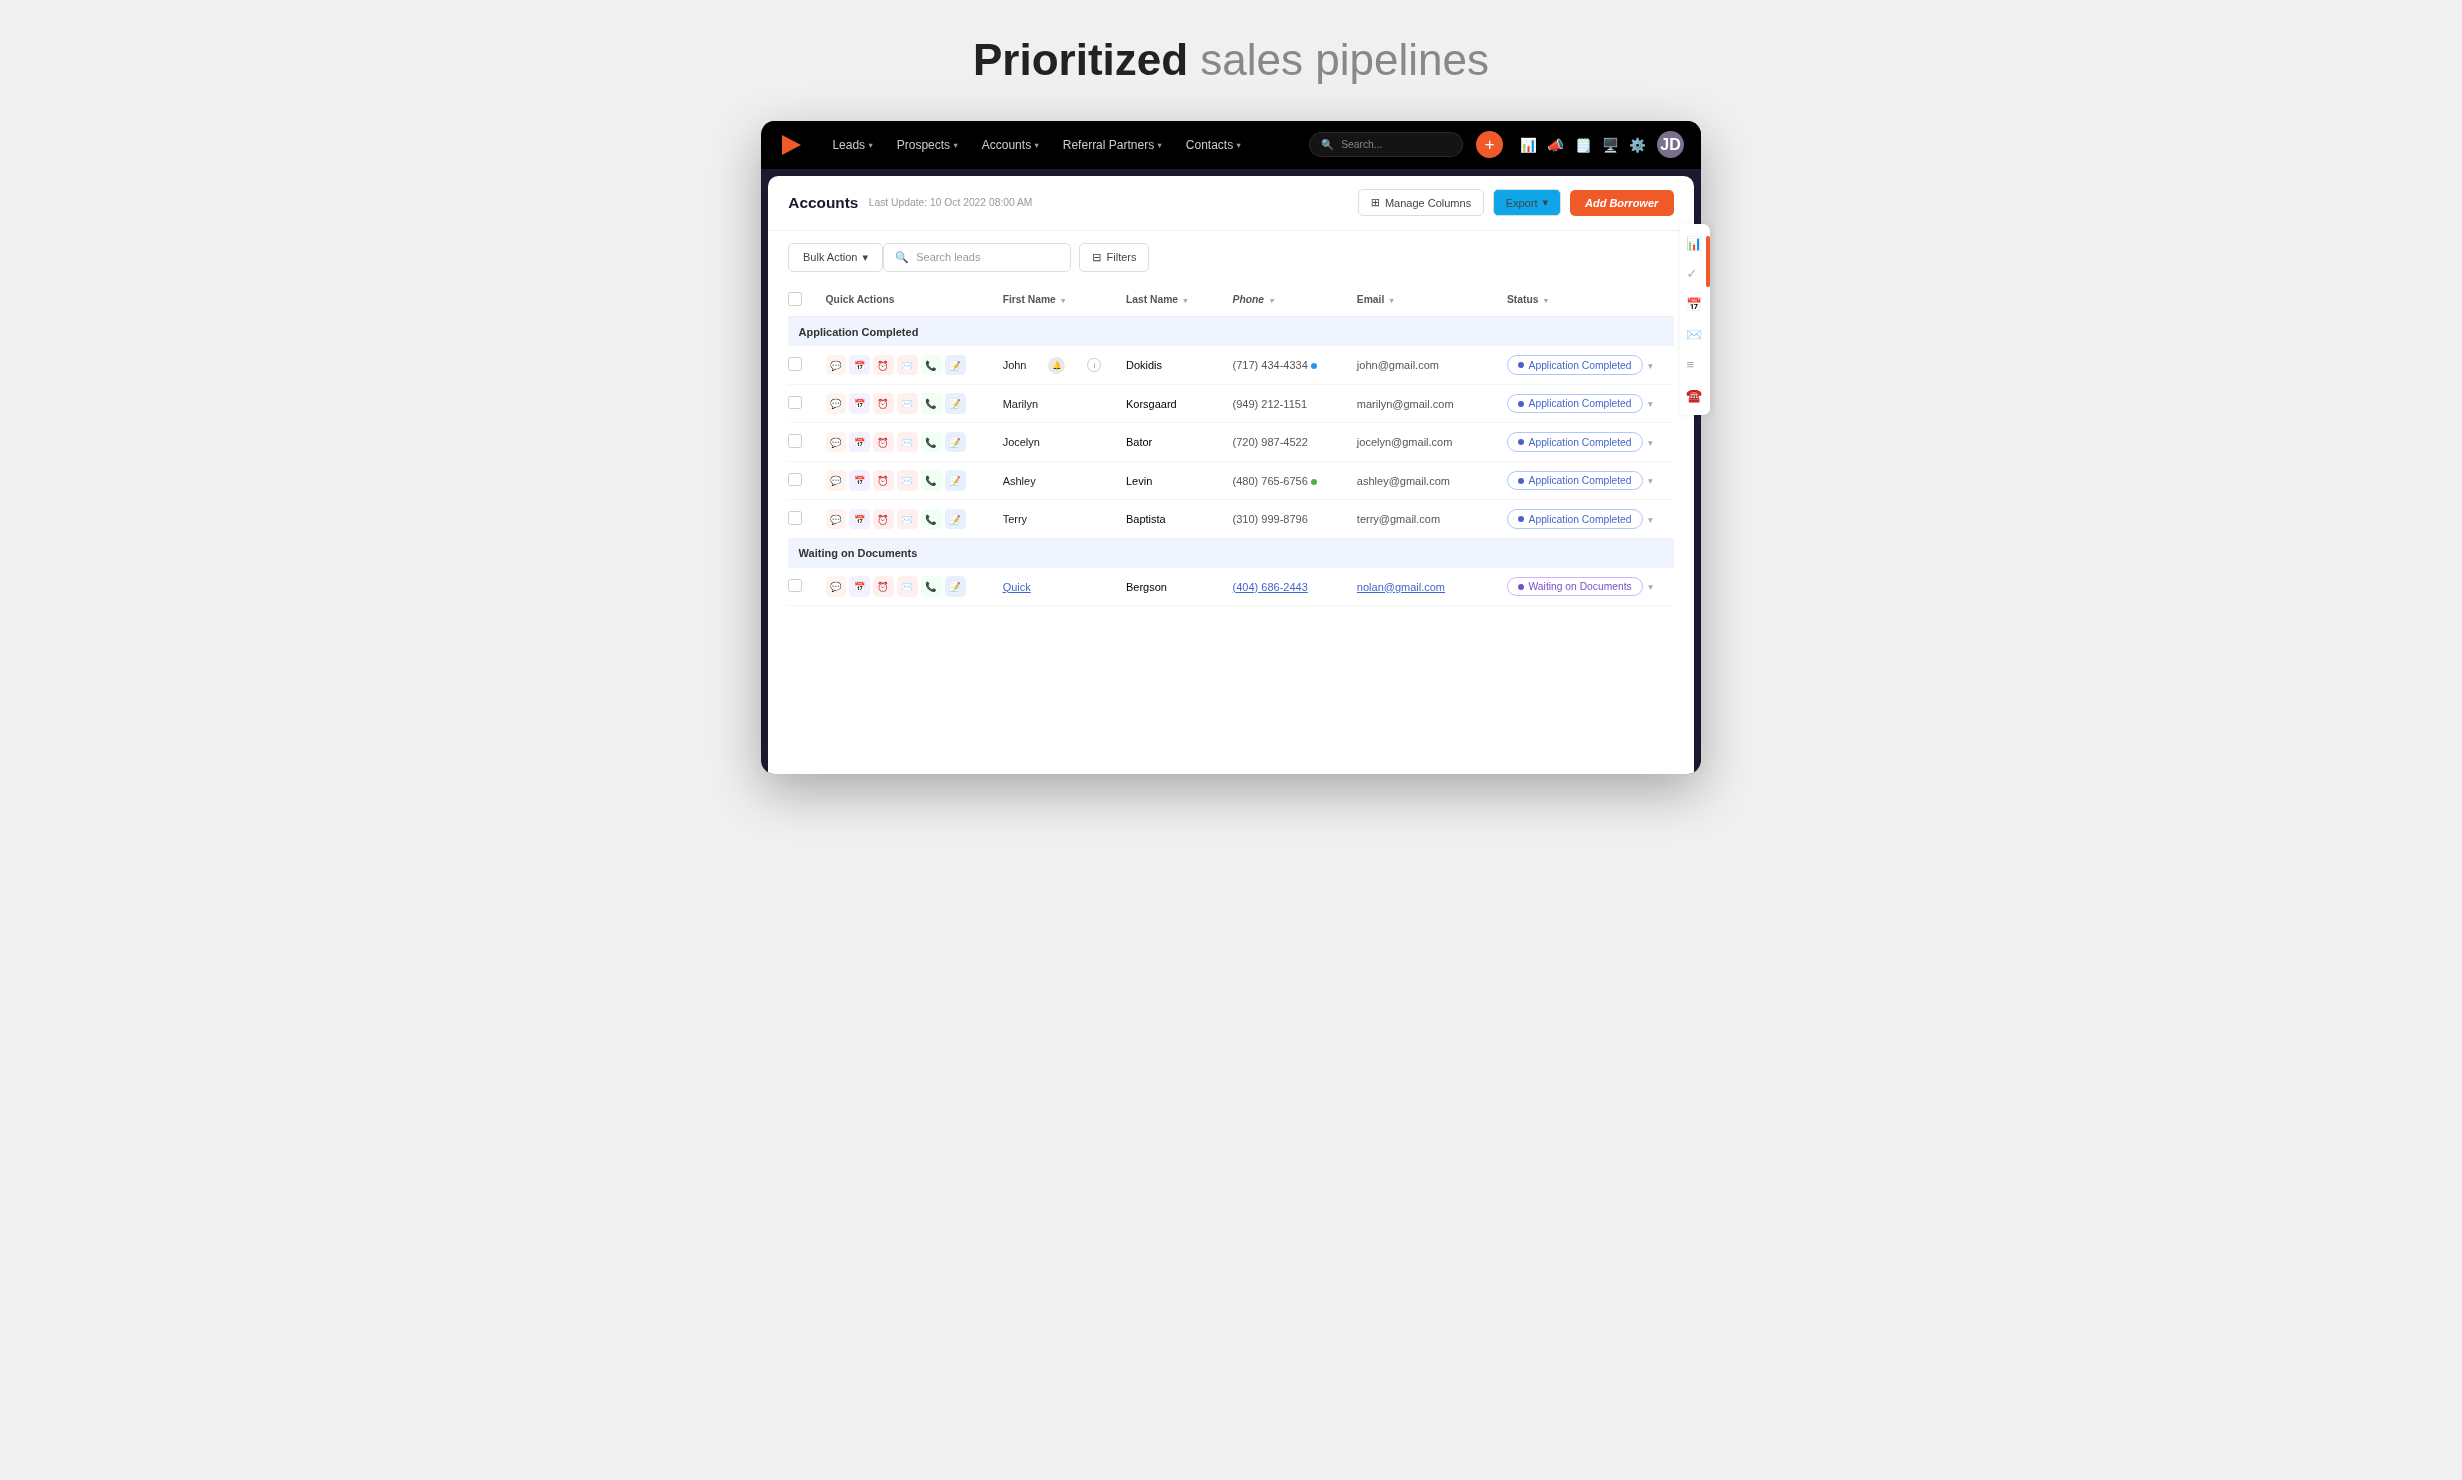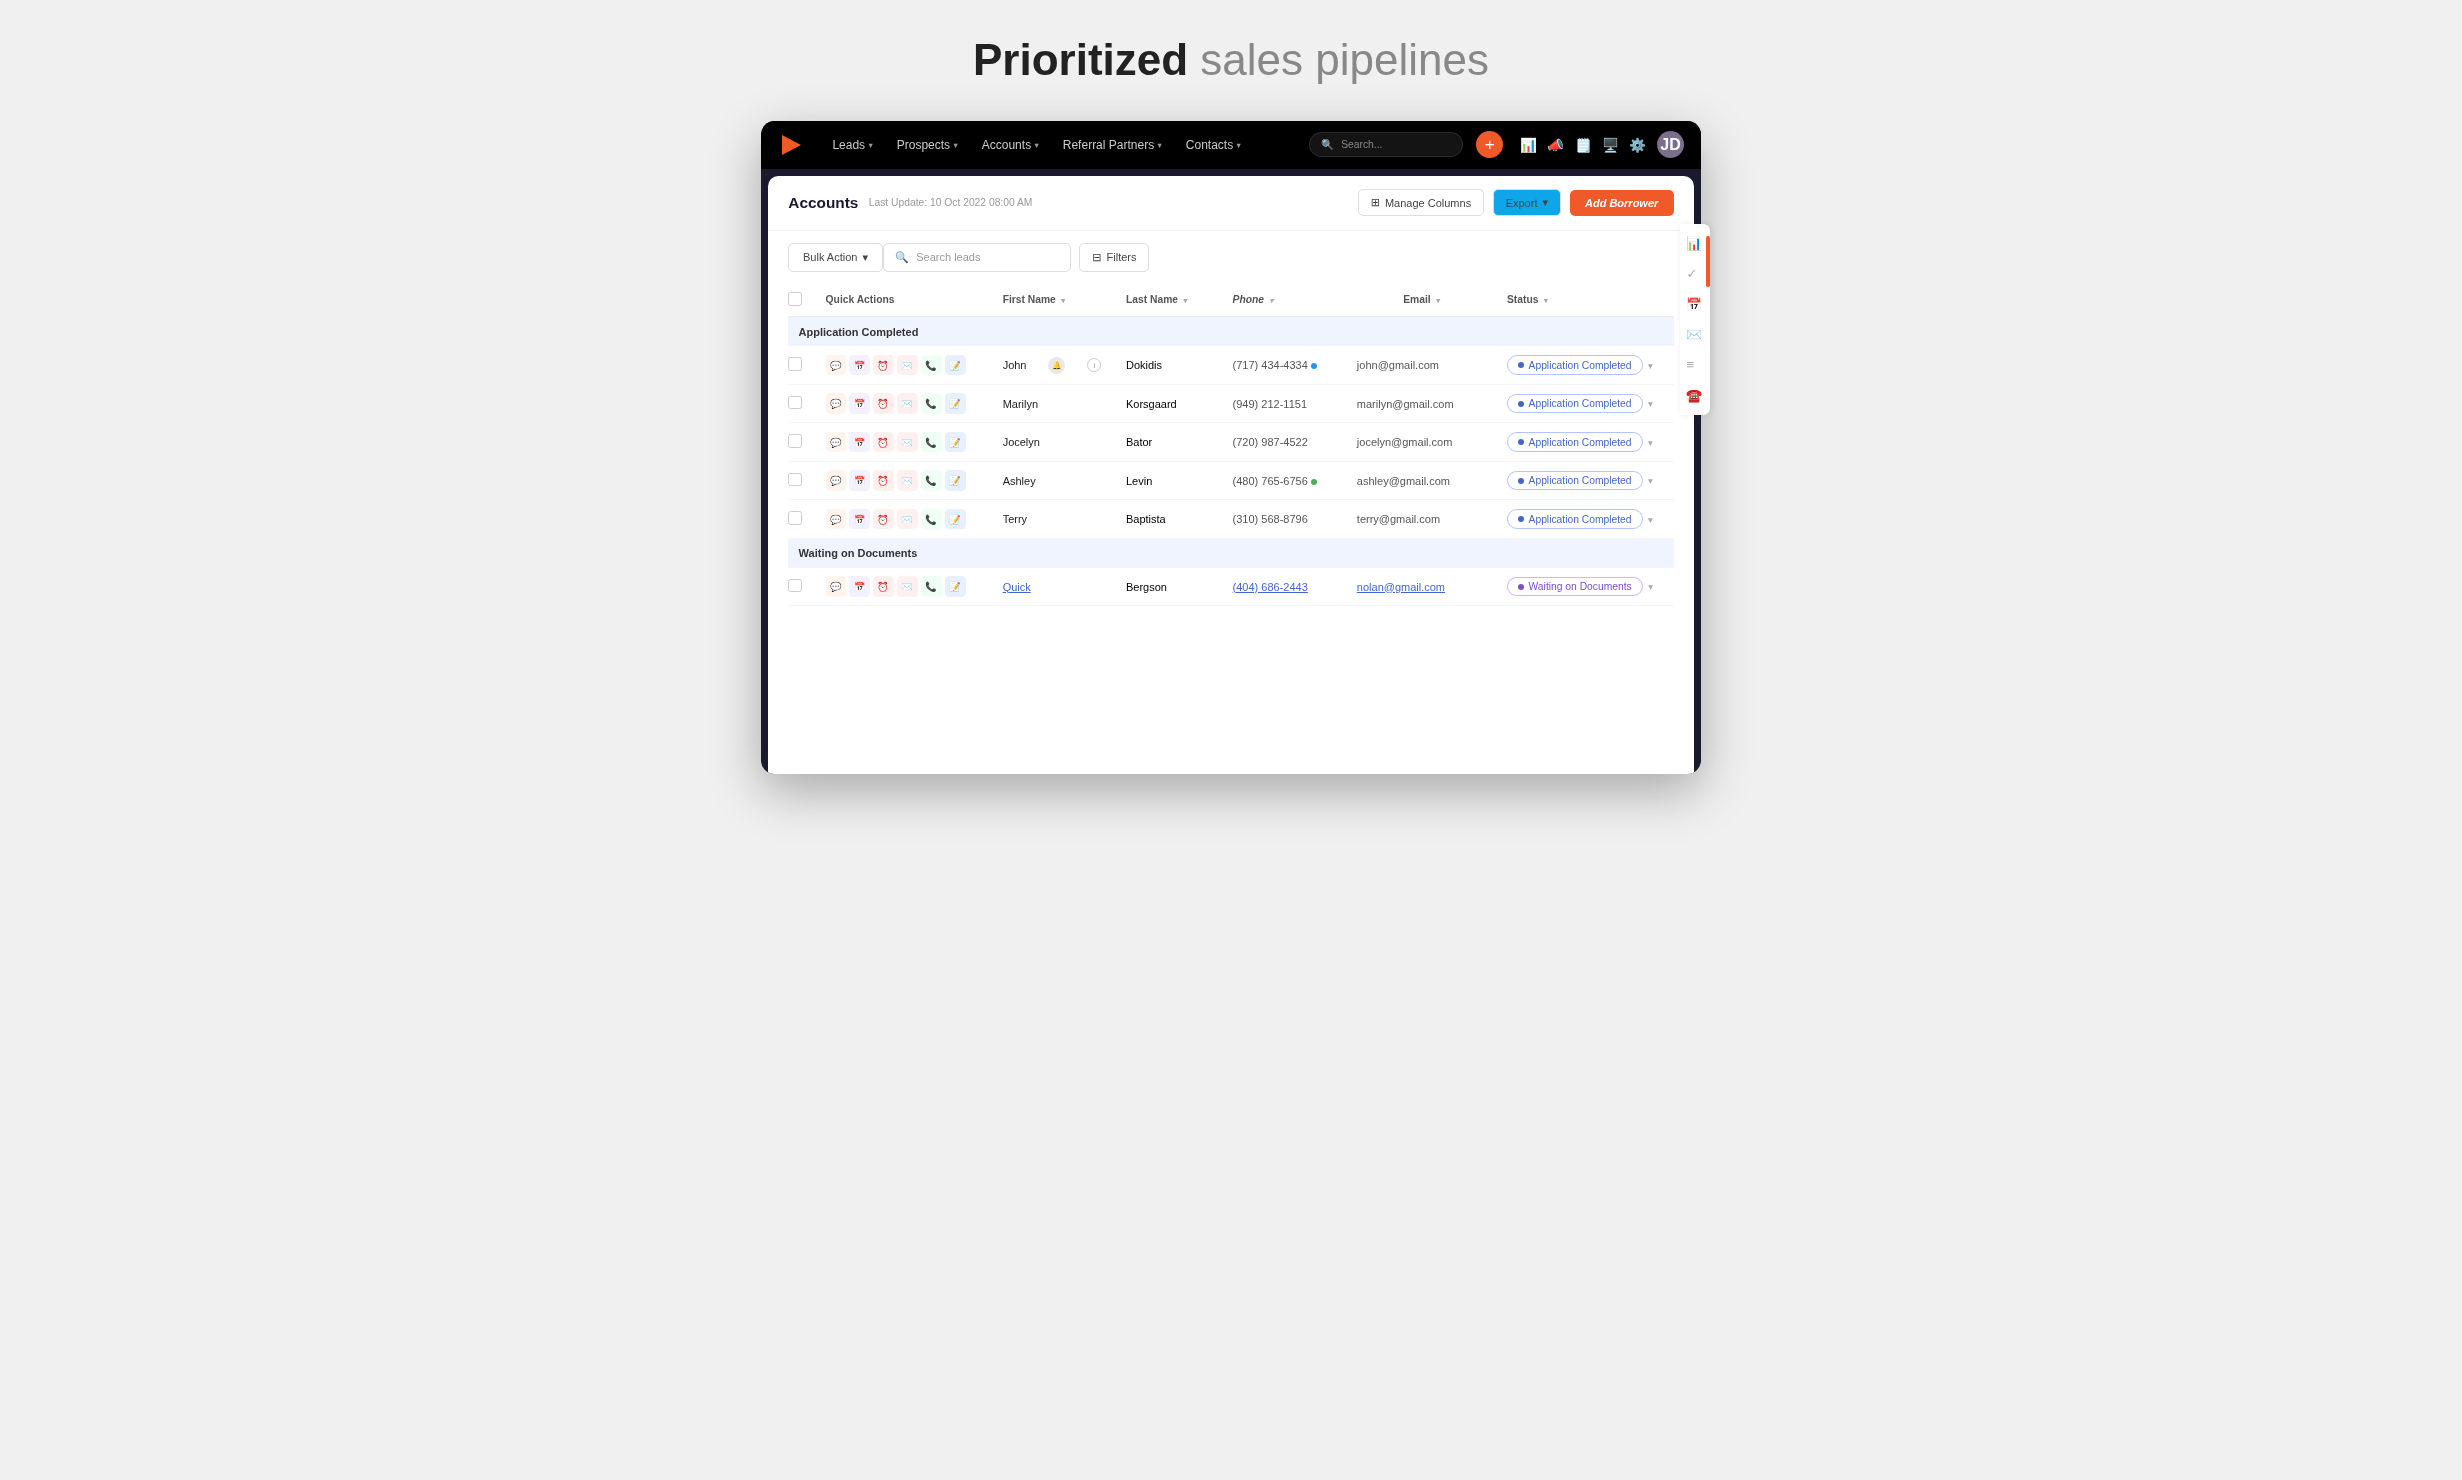--- a/index.html
+++ b/index.html
@@ -271,21 +271,21 @@
       margin-left: 2.6px;
     }
     .th-checkbox {
       width: 27px;
       padding-left: 0;
     }
     .th-actions { min-width: 171px; }
     .th-firstname { min-width: 103px; }
     .th-lastname { min-width: 103px; }
     .th-phone { min-width: 120px; font-style: italic; }
-    .th-email { min-width: 145px; text-align: center; }
+    .th-email { min-width: 145px; }
     .th-status { min-width: 171px; }
 
     .group-header td {
       background: #f0f4ff;
       color: #333;
       font-weight: 700;
       font-size: 11px;
       padding: 8.5px 10.3px;
     }
 
@@ -711,21 +711,21 @@
         </td>
         <td>
           <div class="name-cell">
             <span>Terry</span>
           </div>
         </td>
         <td>
           <span>Baptista</span>
         </td>
         <td>
-          <span class="phone-cell">(310) 568-8796</span>
+          <span class="phone-cell">(310) 999-8796</span>
         </td>
         <td>
           <span class="email-cell">terry@gmail.com</span>
         </td>
         <td>
           <div class="status-cell">
             <span class="status-badge status-completed">
               <span class="status-dot dot-completed"></span>
               Application Completed
             </span>

